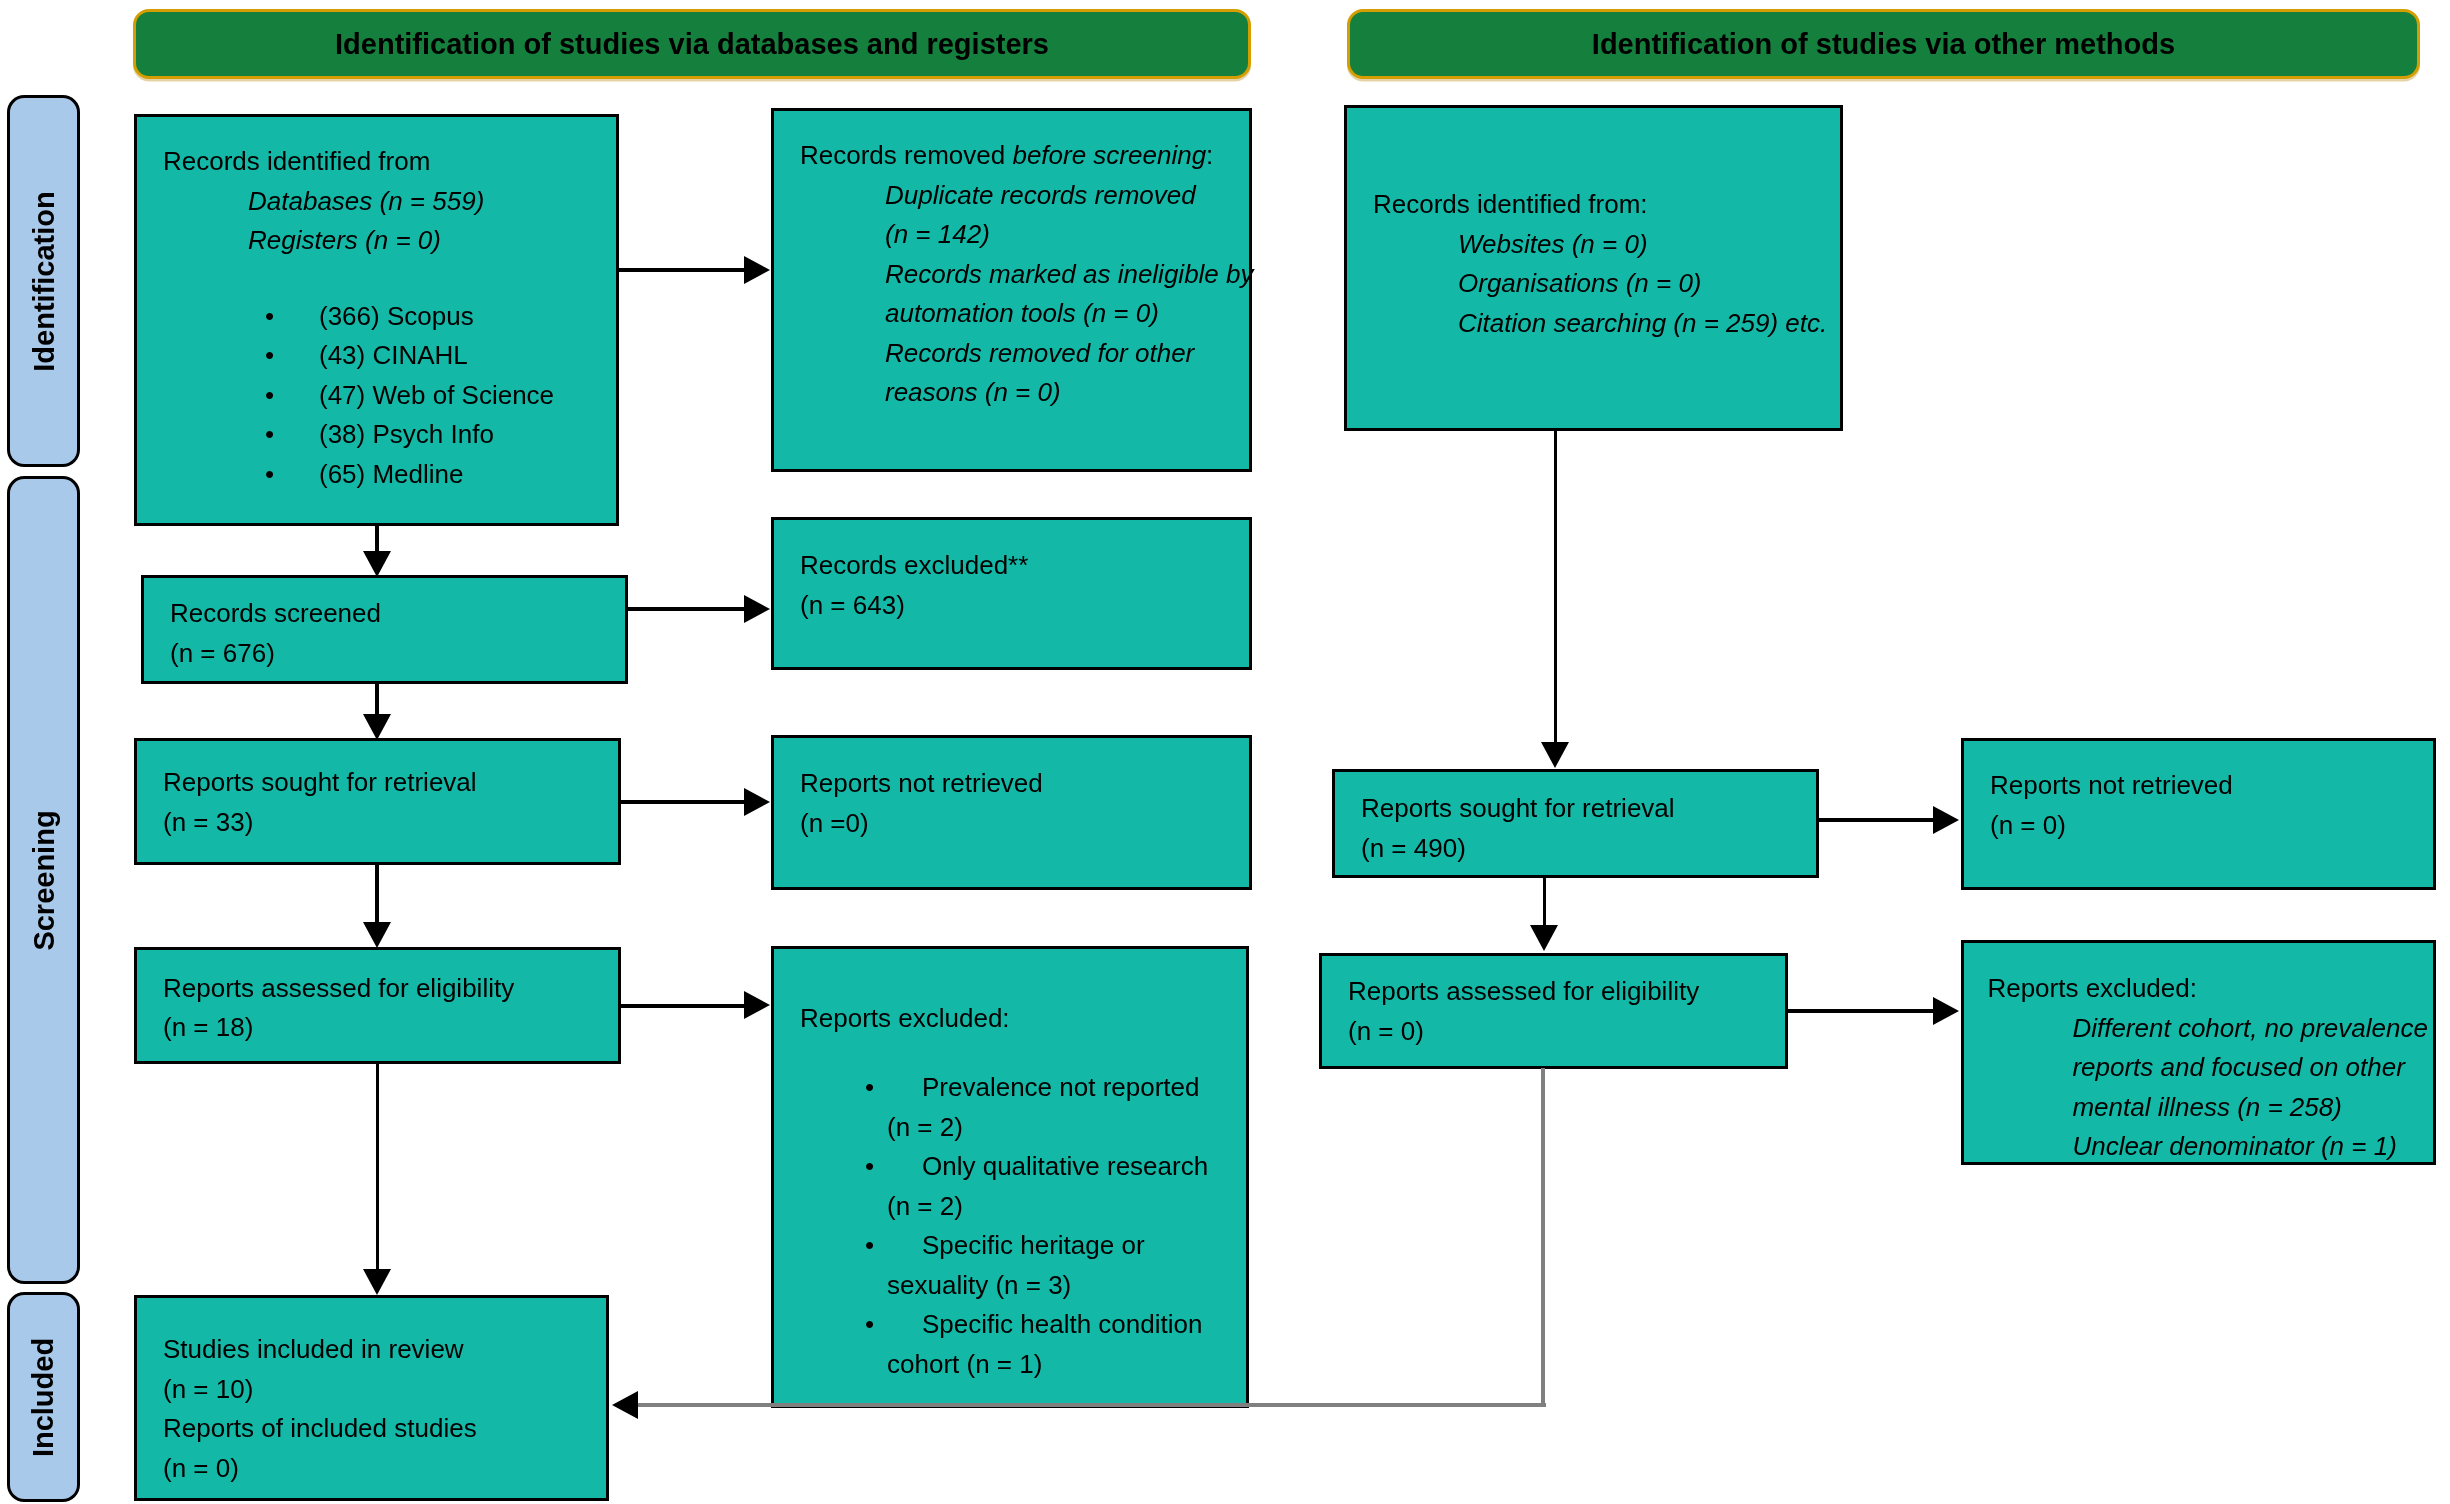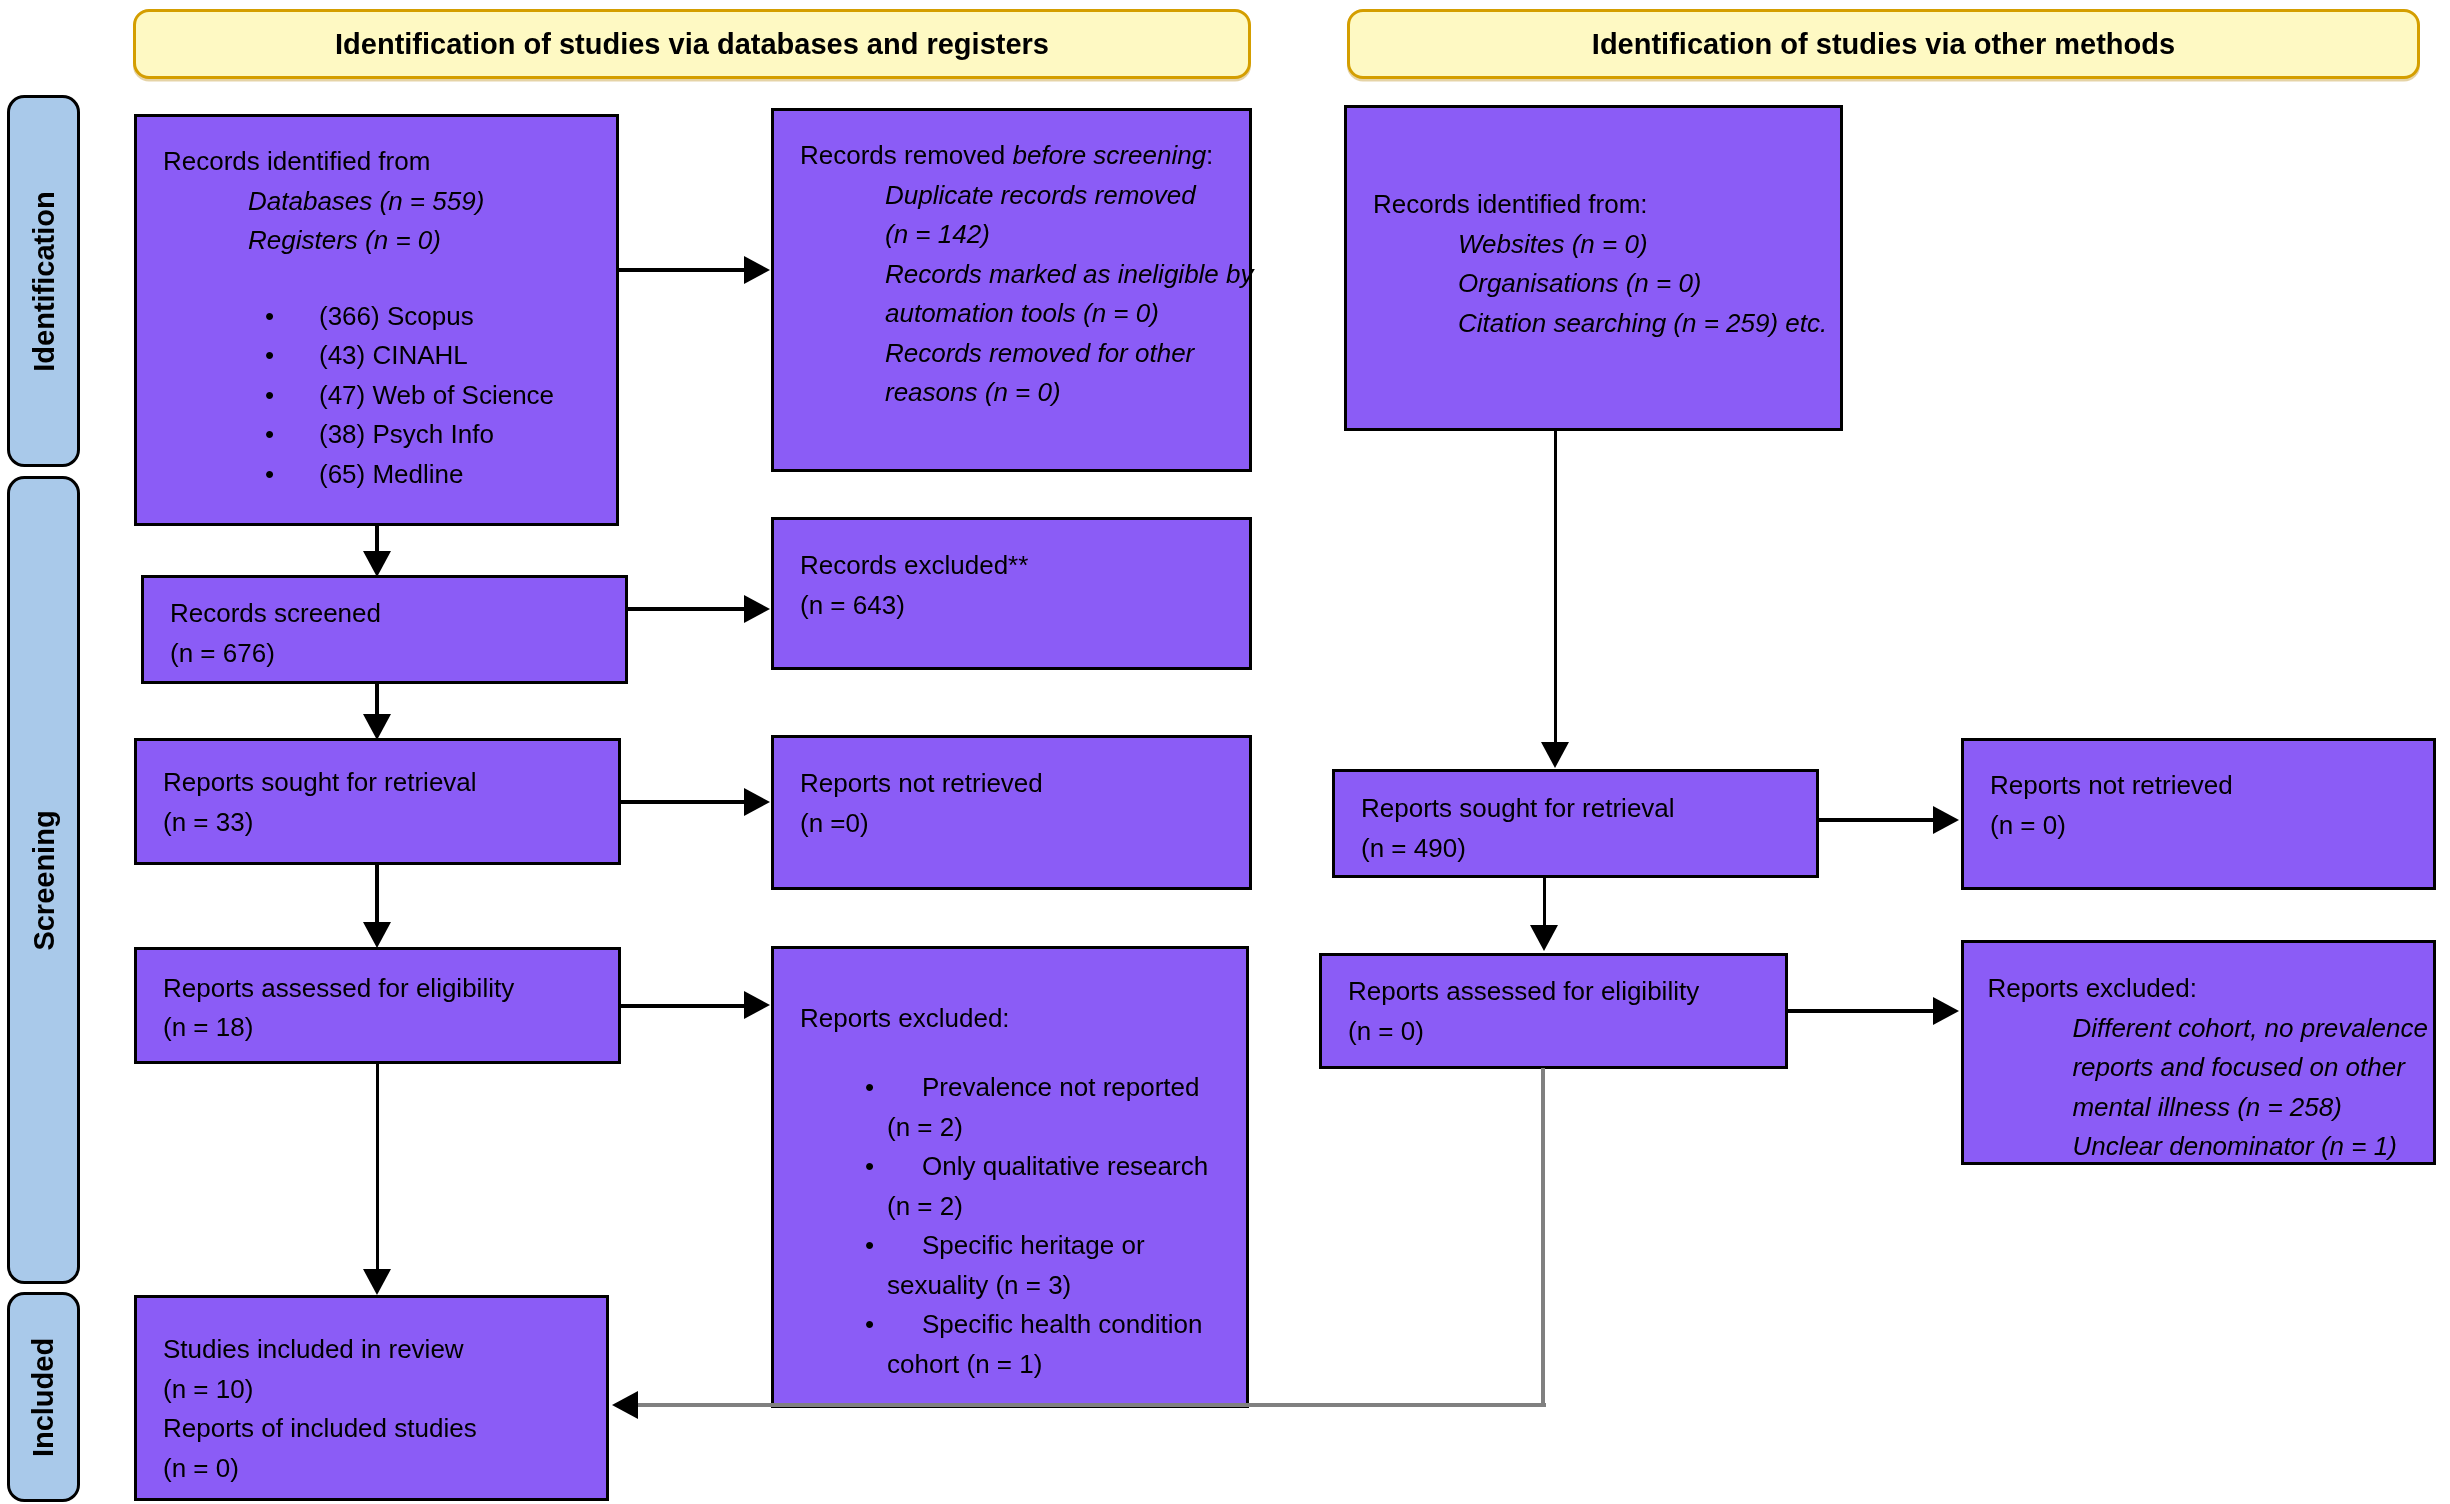--- a/index.html
+++ b/index.html
@@ -2,34 +2,34 @@
 <html style="font-size:10px"><head>
 <meta charset="utf-8">
 <style>
   html,body{margin:0;padding:0;background:#fff;}
   #canvas{
     position:relative; width:2450px; height:1505px; background:#ffffff;
     font-family:"Liberation Sans", sans-serif; color:#000; overflow:hidden;
   }
   
   .banner{
-    position:absolute; background:#fef9c3; border:3.1px solid #D49E00; border-radius:16px;
+    position:absolute; background:#15803d; border:3.1px solid #D49E00; border-radius:16px;
     display:flex; align-items:center; justify-content:center;
     font-weight:bold; font-size:29px; box-sizing:border-box;
     box-shadow:0 2.5px 0 rgba(180,130,0,.35);
   }
   
   .stage{
     position:absolute; background:#A9C9EA; border:3.7px solid #000; border-radius:17.3px;
     display:flex; align-items:center; justify-content:center; box-sizing:border-box;
   }
   .stage span{transform:rotate(-90deg); white-space:nowrap; font-weight:bold; font-size:29px;}
   
   .box{
-    position:absolute; background:#8b5cf6; border:3.7px solid #000; box-sizing:border-box;
+    position:absolute; background:#14b8a6; border:3.7px solid #000; box-sizing:border-box;
     font-size:26px; line-height:1.52; padding:25px 18.5px 12.3px 26px;
   }
   .line{white-space:nowrap;}
   .ind{margin-left:85px;font-style:italic;}
   .sp{height:36px;}
   .it{font-style:italic;}
   
   .bl{display:flex; white-space:nowrap;}
   .bl .dot{flex:none; display:inline-block;}
   .b1bl{margin-left:102px;} .b1bl .dot{width:54px;}

